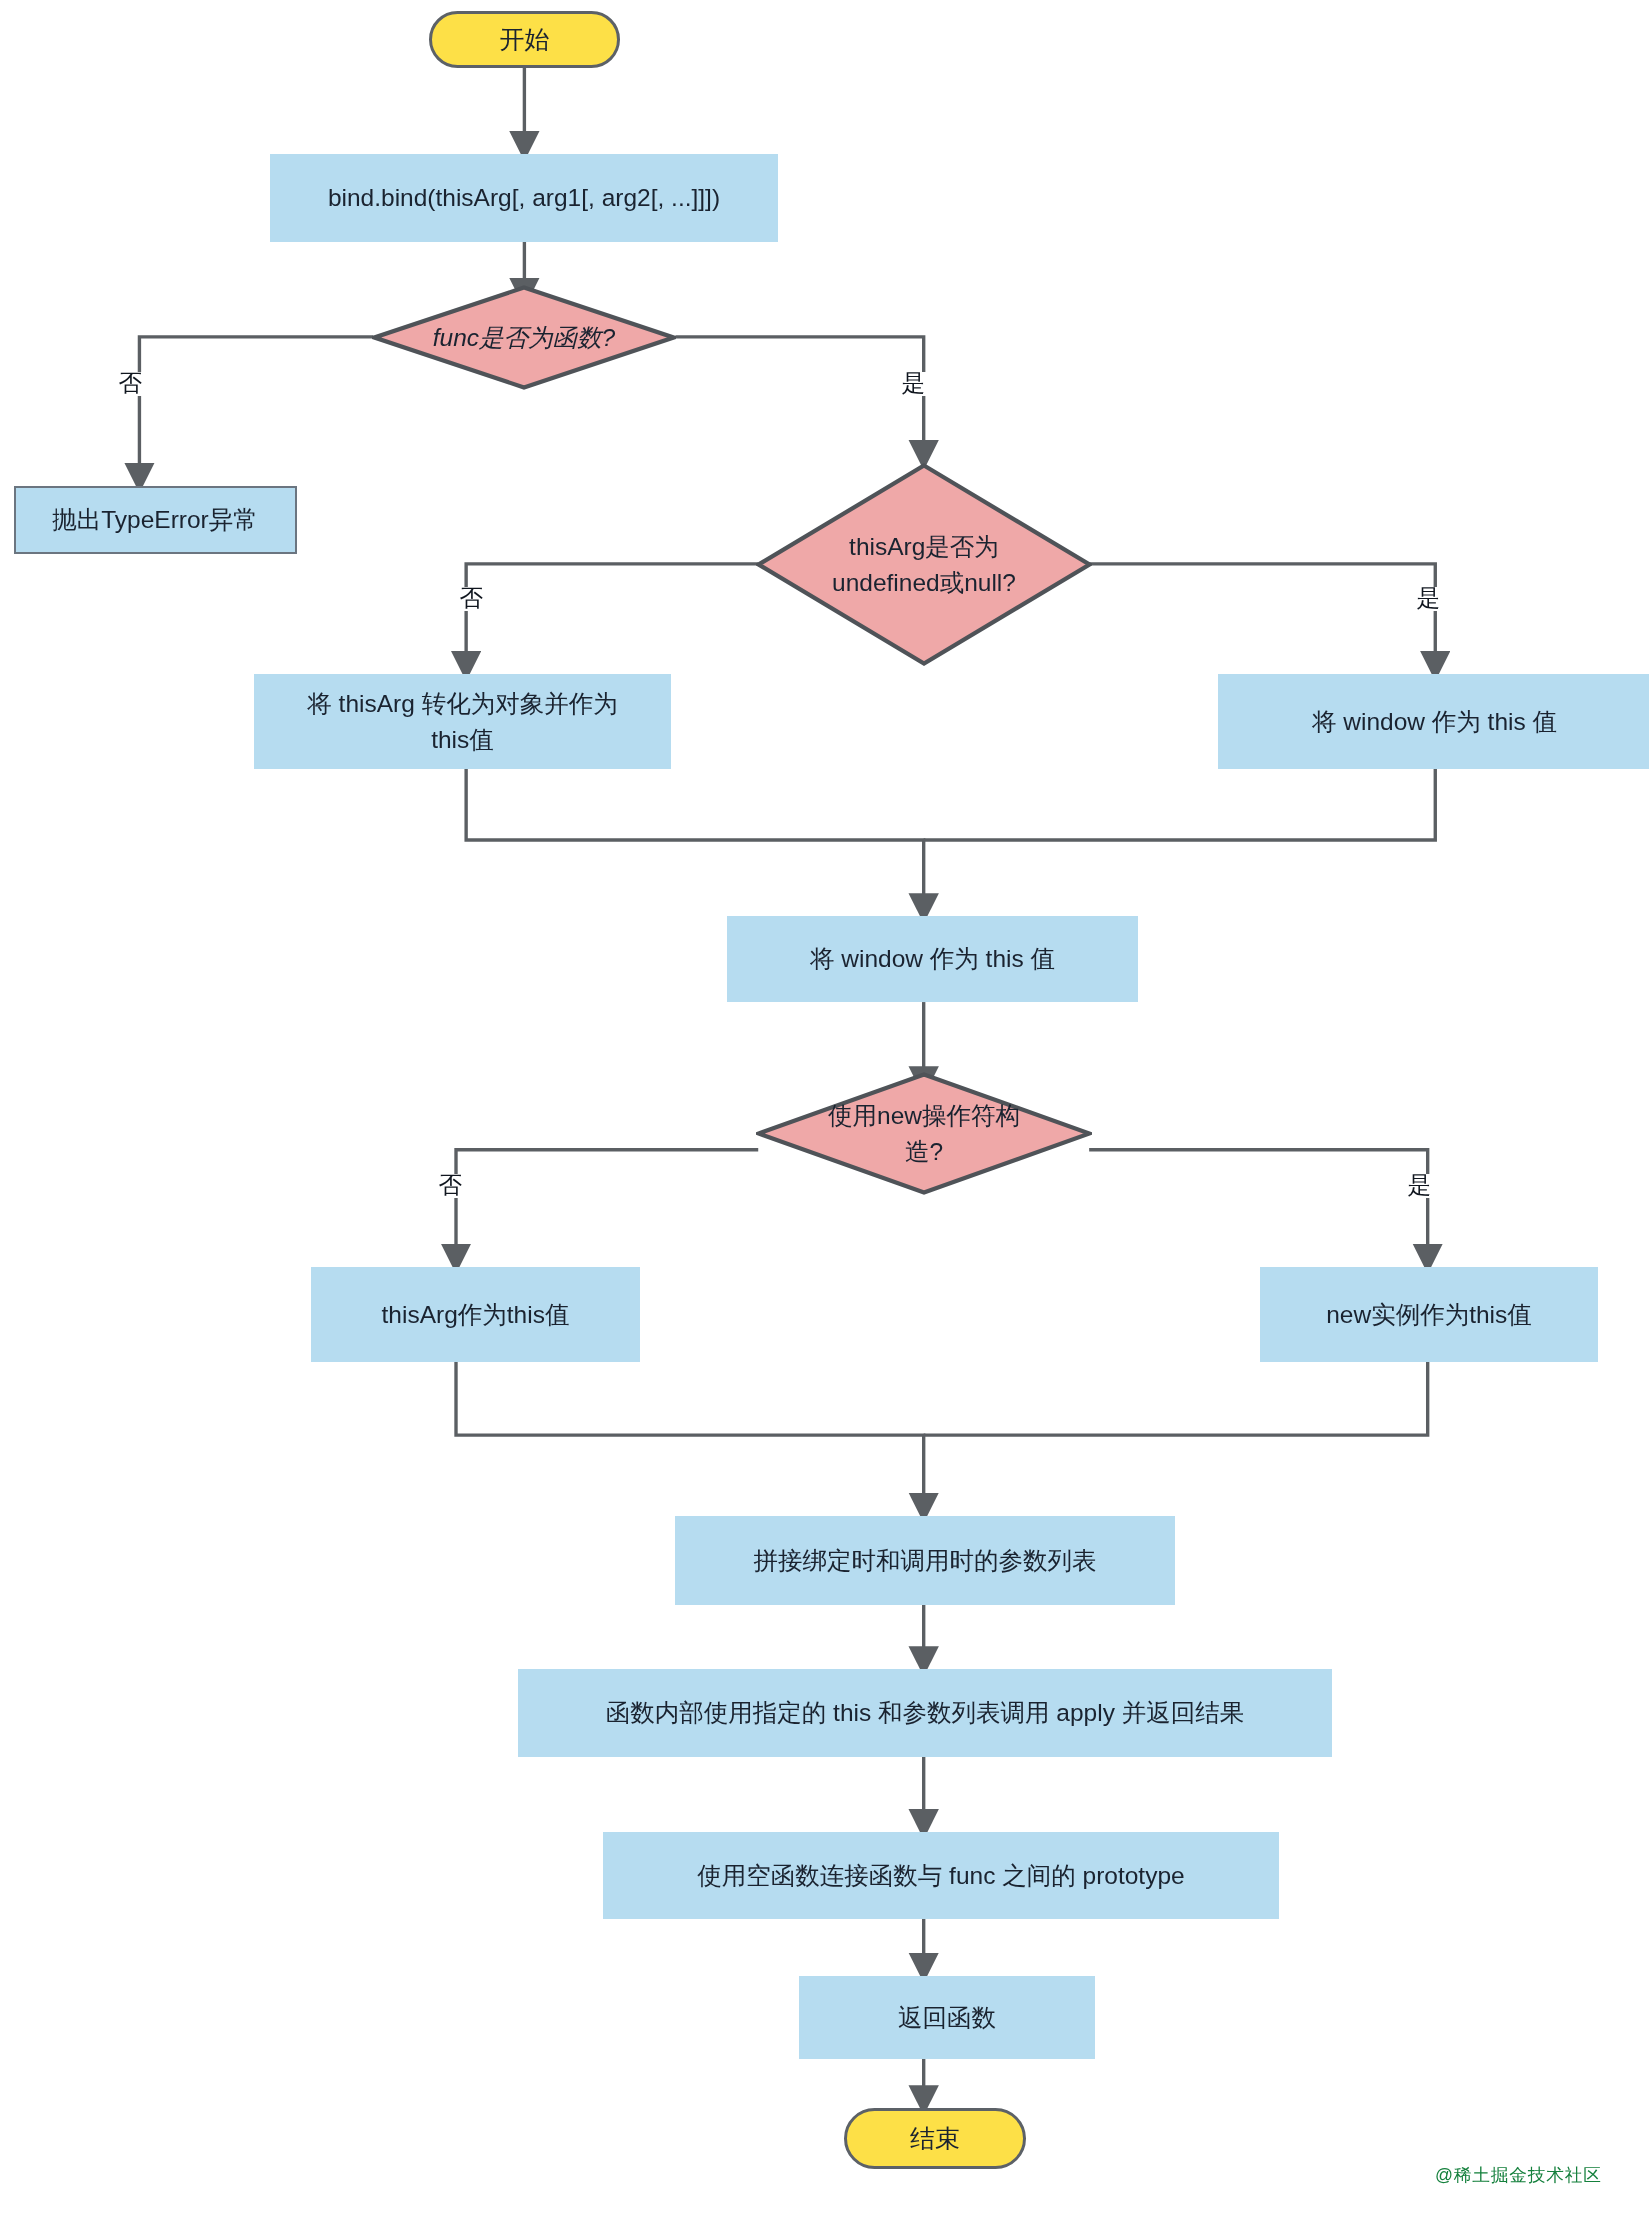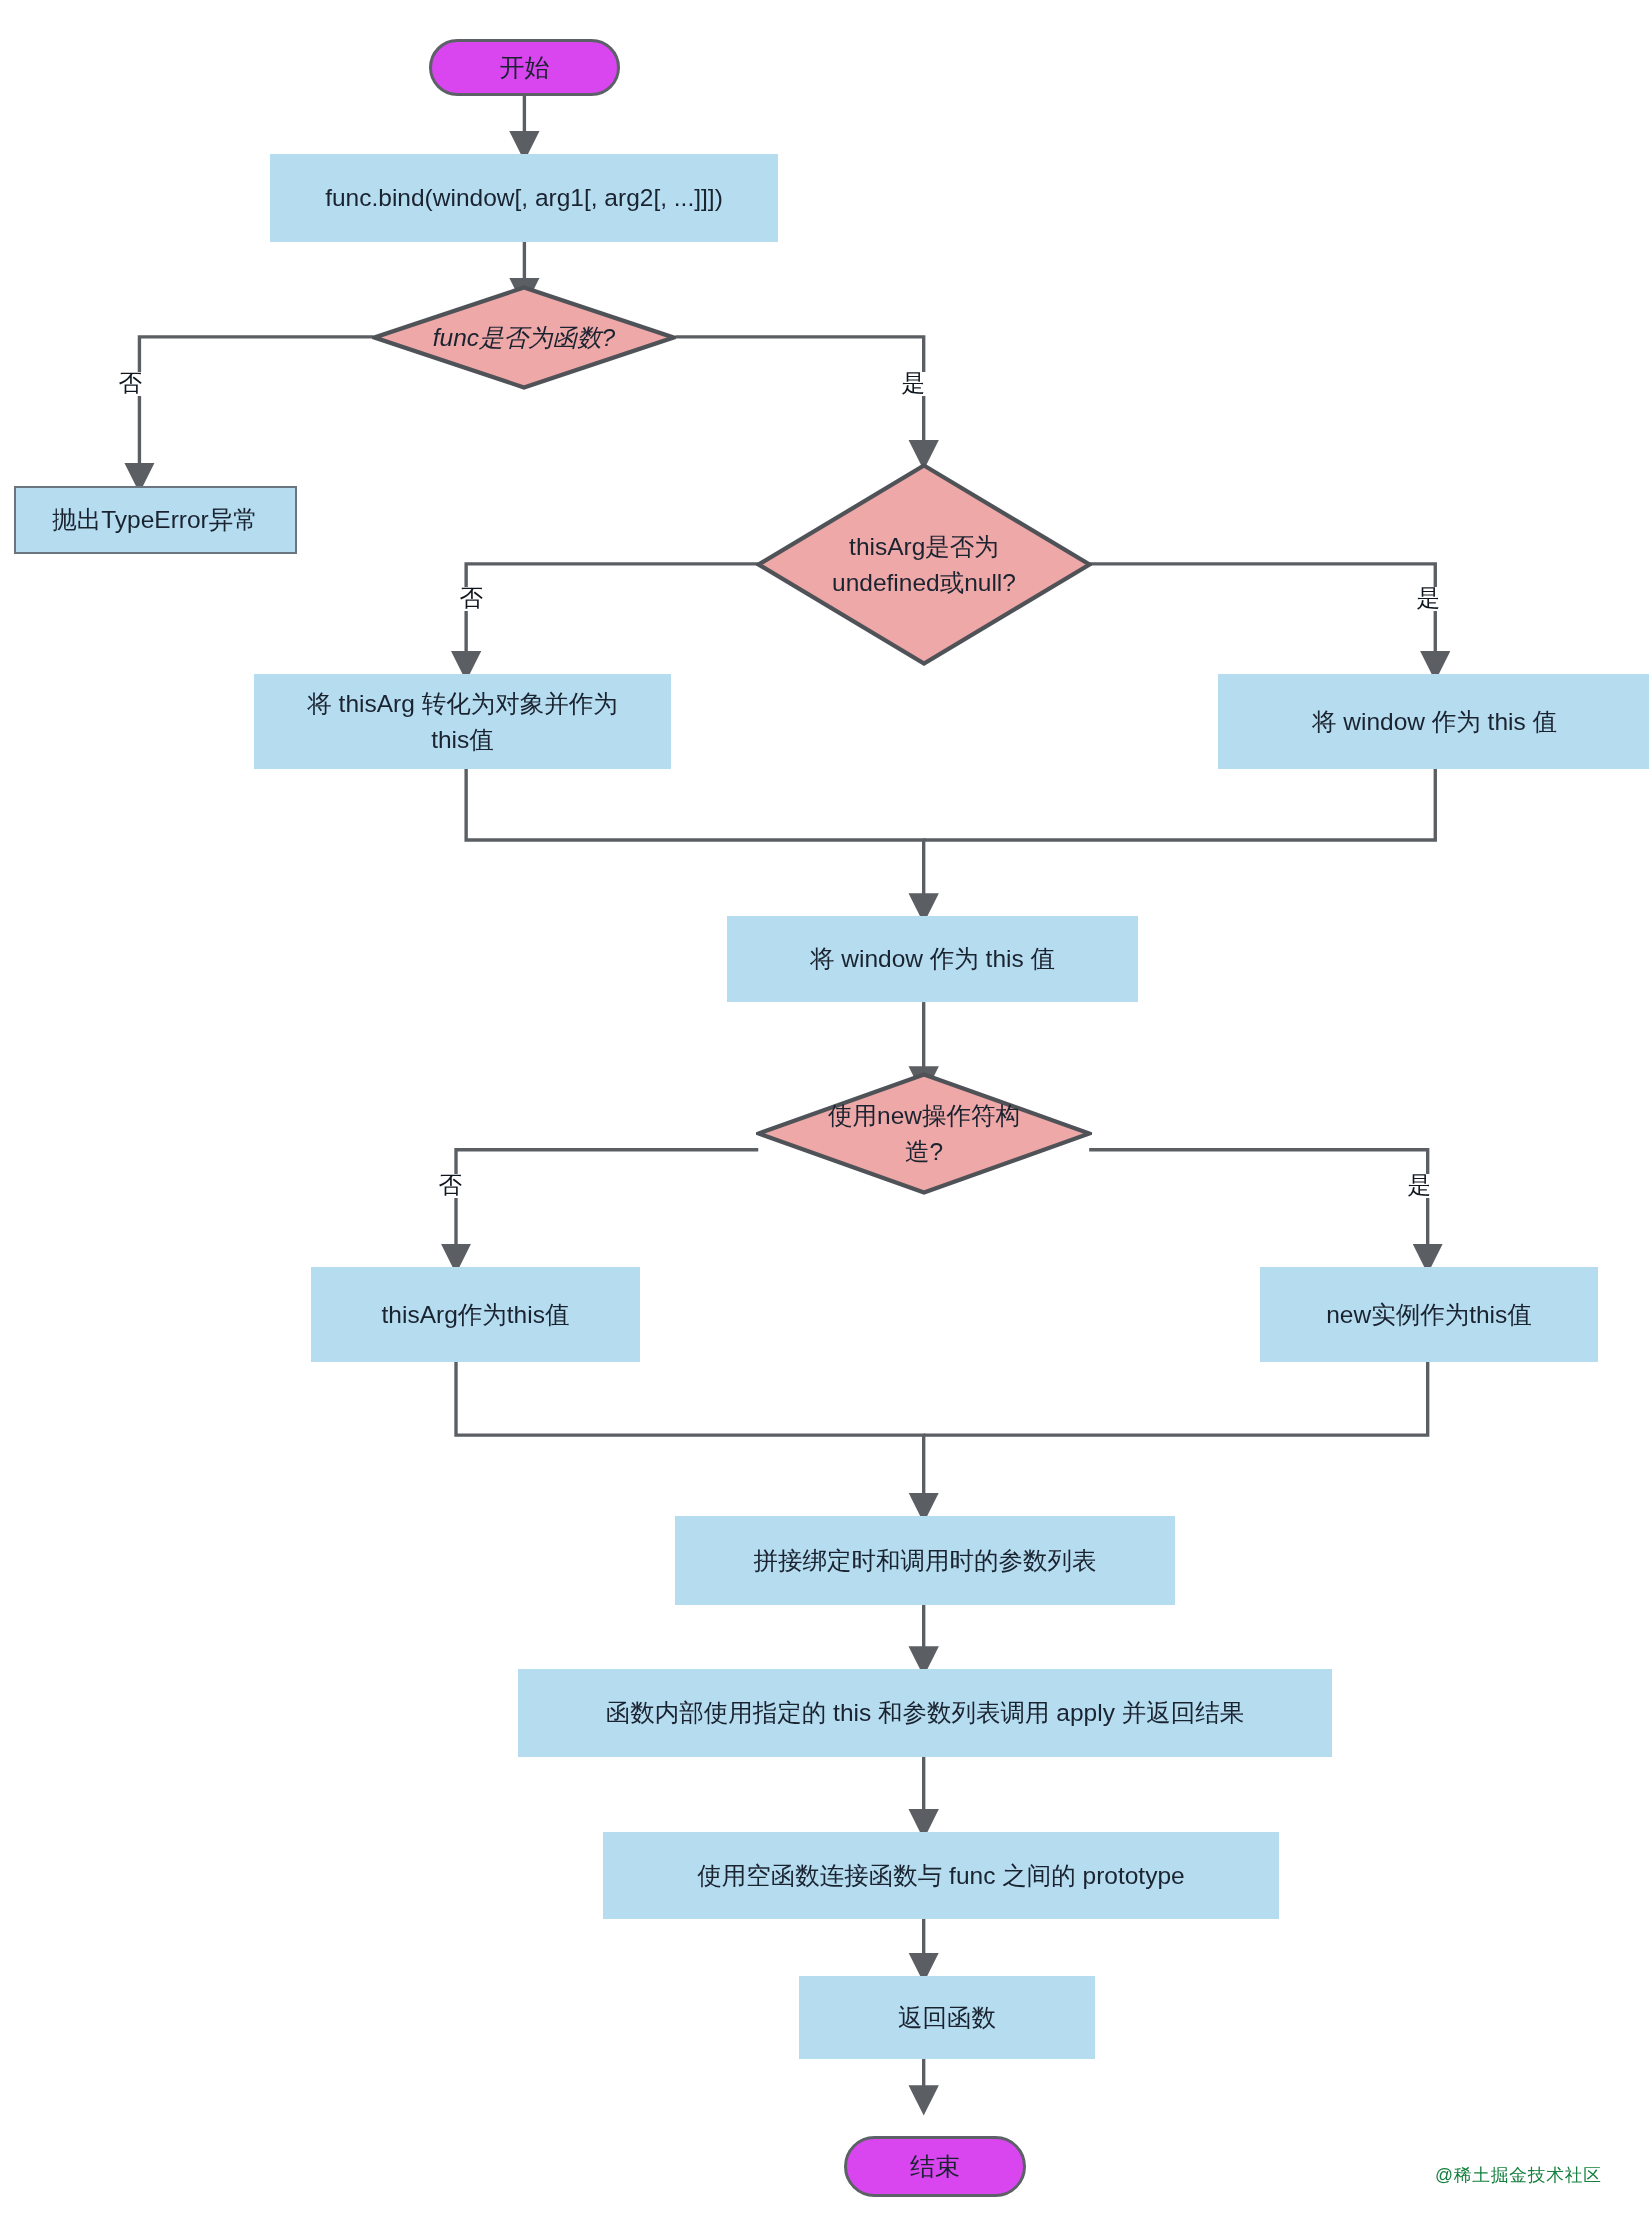--- a/index.html
+++ b/index.html
@@ -38,26 +38,25 @@
   }
   .proc {
     background: #b6dcf0;
     font-size: 24.5px;
     z-index: 3;
   }
   .proc.bordered {
     border: 2.5px solid #6b7580;
   }
   .terminal {
-    background: #d946ef;
+    background: #fde047;
     border: 3.4px solid #5c6167;
     border-radius: 59px;
     font-size: 25px;
     z-index: 3;
-    margin-top: 28px;
   }
   .decision {
     font-size: 24.5px;
     z-index: 3;
     background: transparent;
   }
   .decision .dia-shape {
     position: absolute;
     left: 0;
     top: 0;
@@ -134,21 +133,21 @@
 
       <path d="M 1094,2438 L 1094,2497" marker-end="url(#arrow)"></path>
     </g>
   </svg>
 
   <div class="node terminal" style="left:429px; top:11px; width:191px; height:57px;">
     <span>开始</span>
   </div>
 
   <div class="node proc" style="left:270px; top:154px; width:508px; height:88px;">
-    <span>func.bind(window[, arg1[, arg2[, ...]]])</span>
+    <span>bind.bind(thisArg[, arg1[, arg2[, ...]]])</span>
   </div>
 
   <div class="node decision" style="left:372px; top:285px; width:304px; height:105px;font-style:italic;">
     <svg class="dia-shape" viewBox="0 0 360 124" preserveAspectRatio="none">
       <polygon points="180,3 357,62 180,121 3,62" fill="#efa8a8" stroke="#4f5358" stroke-width="5"></polygon>
     </svg>
     <span class="dia-label">func是否为函数?</span>
   </div>
   <div class="edge-label" style="left:116px; top:372px;">否</div>
   <div class="edge-label" style="left:899px; top:372px;">是</div>

